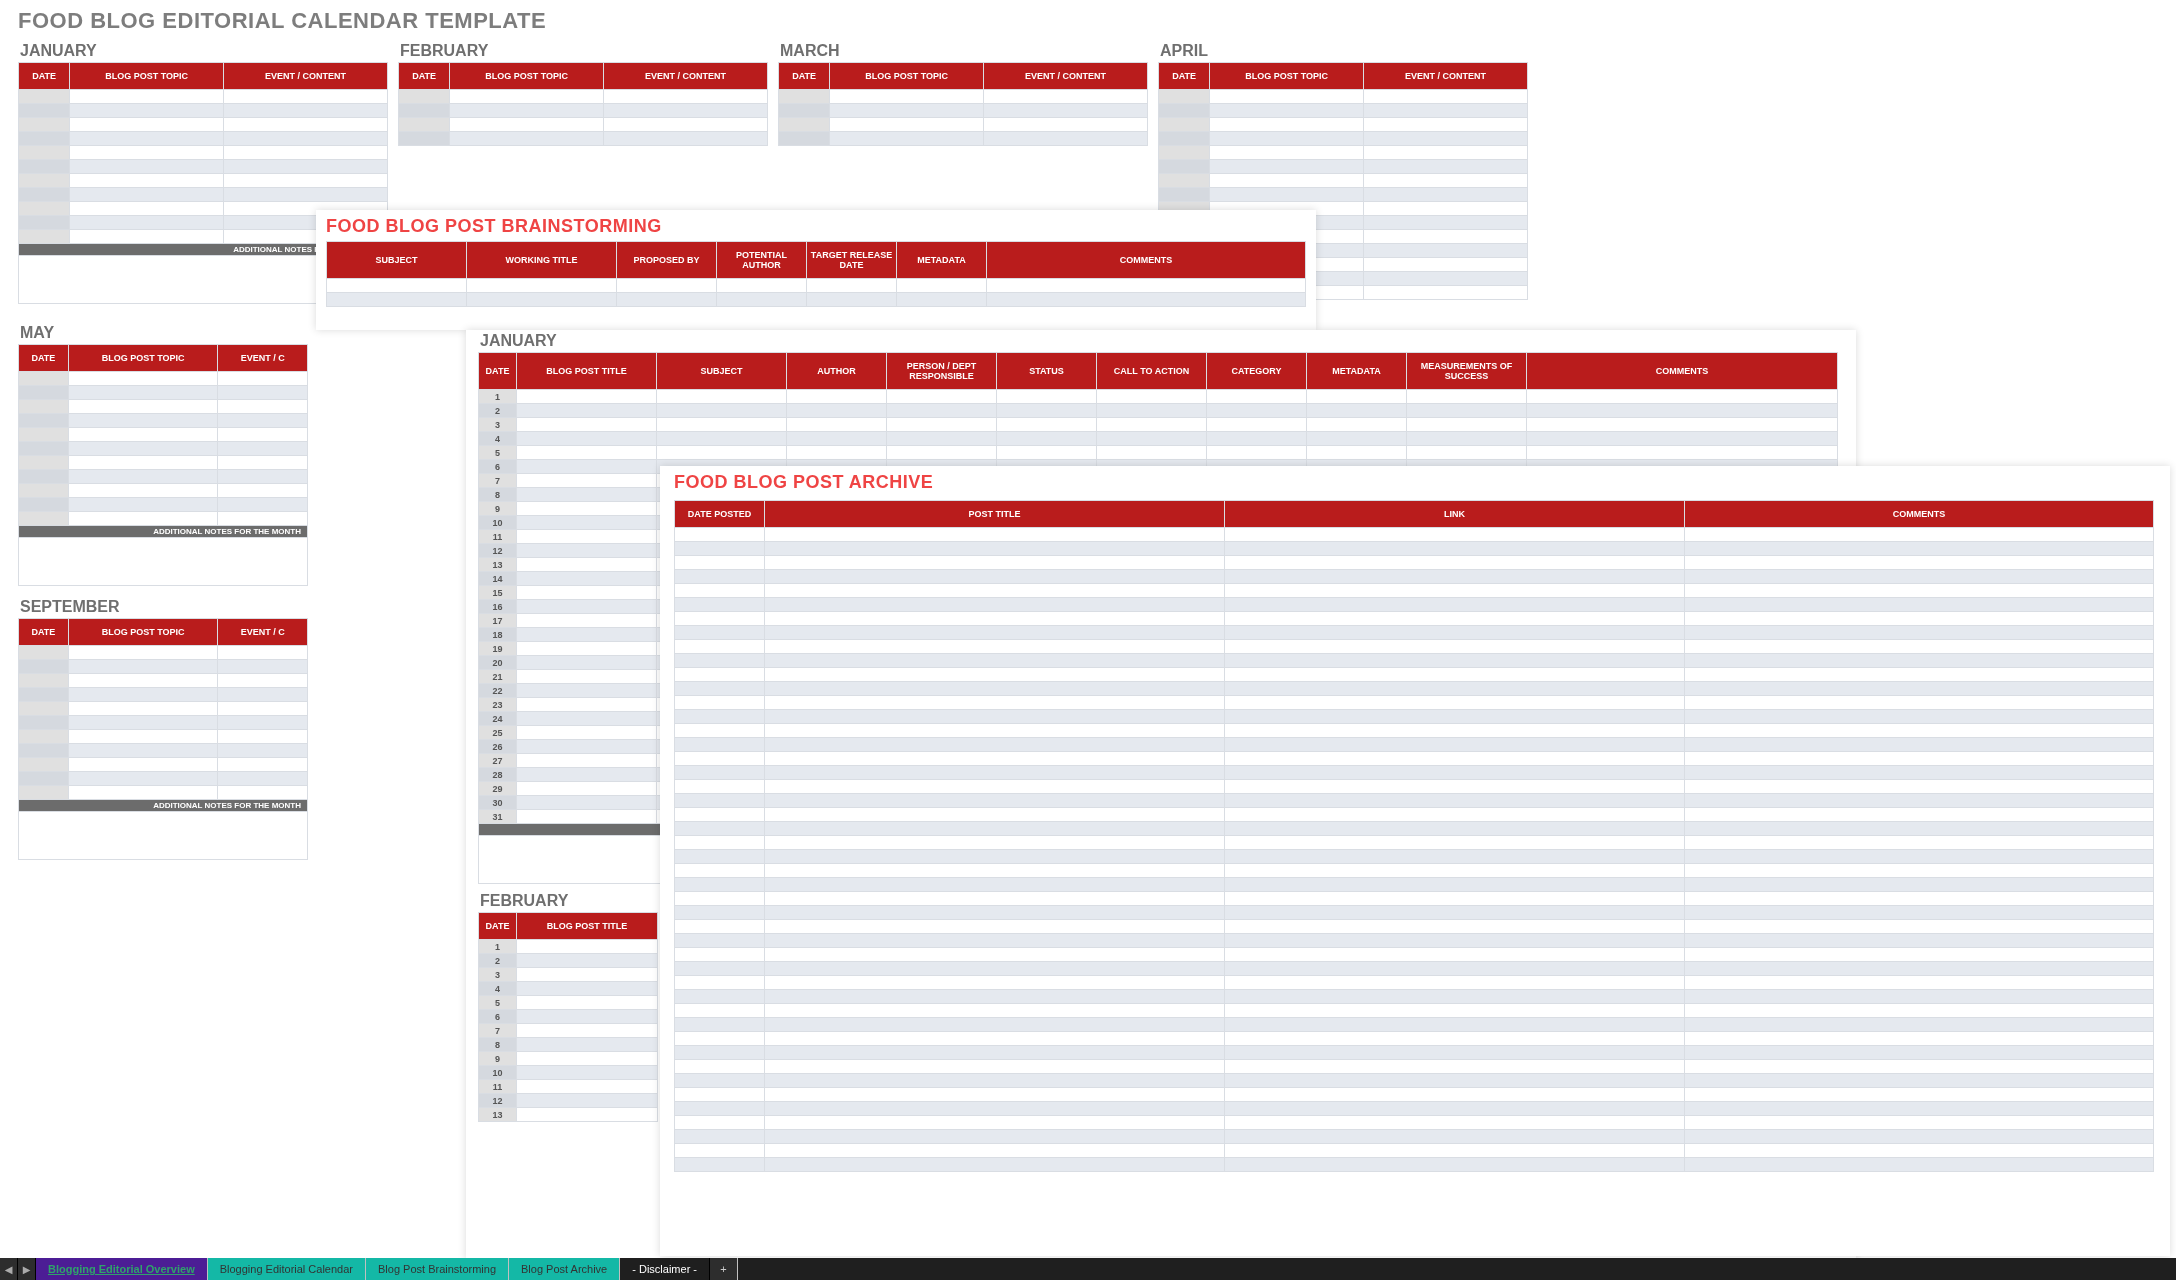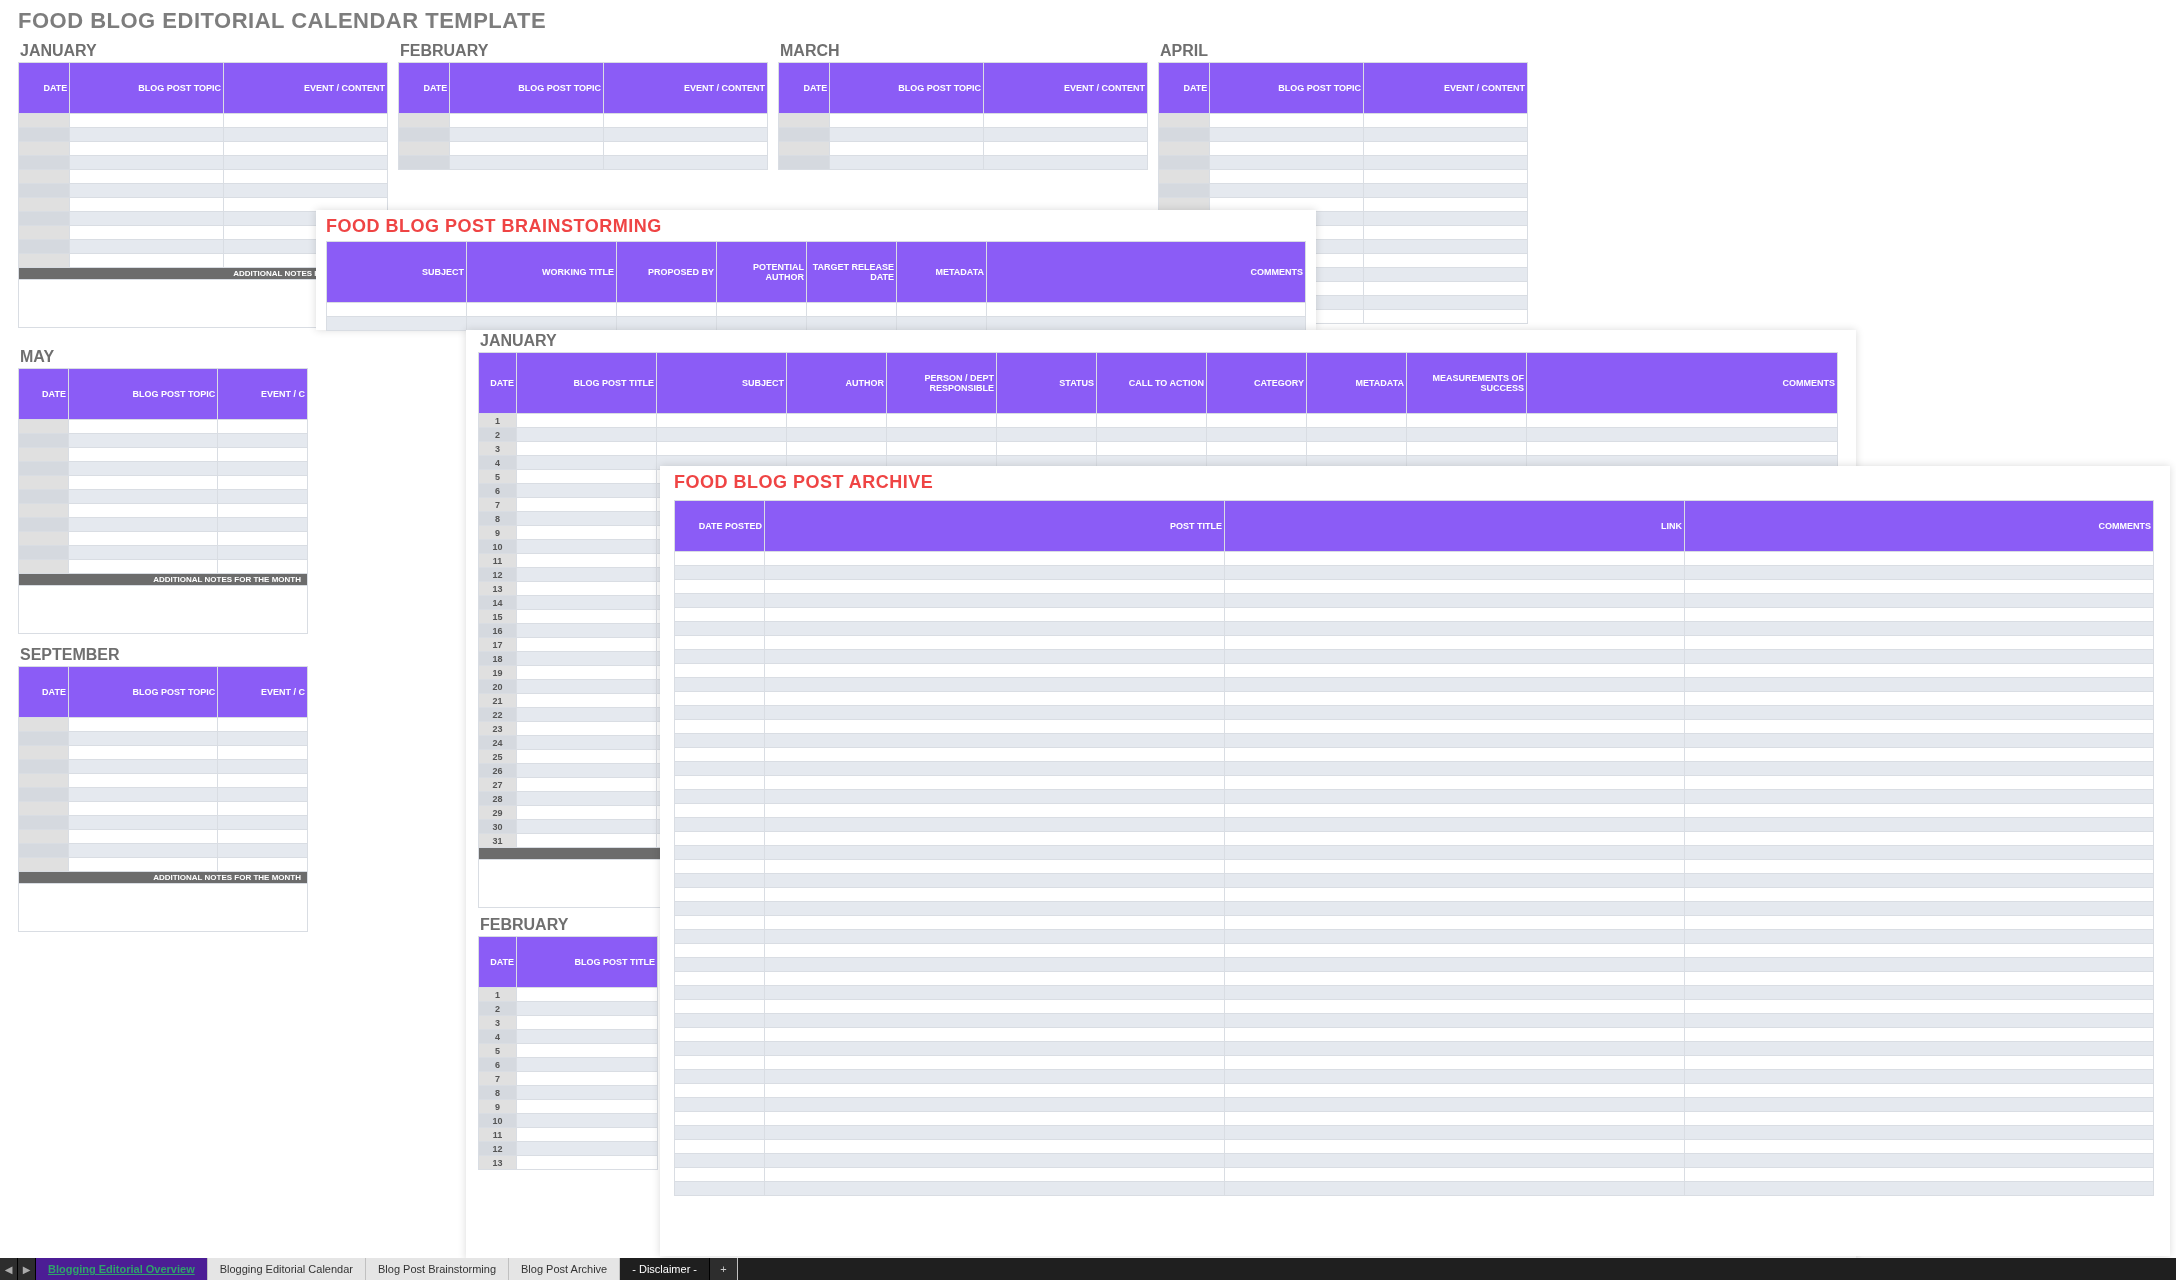--- a/index.html
+++ b/index.html
@@ -31,26 +31,26 @@
     padding: 6px 0 4px 18px;
   }
   .month-label {
     font-size: 16px;
     font-weight: 700;
     color: #6f6f6f;
     padding: 2px 0 2px 2px;
   }
   table { border-collapse: collapse; width: 100%; }
   th {
-    background: #8b5cf6;
+    background: #b91c1c;
     color: #ffffff;
     font-size: 9px;
     font-weight: 700;
-    text-align: right;
-    padding: 20px 2px;
+    text-align: center;
+    padding: 8px 2px;
     border: 1px solid #d9dde3;
   }
   td {
     border: 1px solid #d9dde3;
     height: 14px;
     font-size: 9px;
     text-align: center;
     background: #ffffff;
   }
   tr.alt td { background: #e5e9ef; }
@@ -95,21 +95,21 @@
     display: flex;
     align-items: center;
     justify-content: center;
     border-right: 1px solid #000;
   }
   .tab {
     padding: 0 12px;
     font-size: 11px;
     display: flex;
     align-items: center;
-    background: #e5e5e5;
+    background: #14b8a6;
     color: #333;
     border-right: 1px solid #c0c0c0;
     cursor: pointer;
   }
   .tab.active {
     color: #2fa36b;
     font-weight: 700;
     text-decoration: underline;
     background: #4c1d95;
   }

